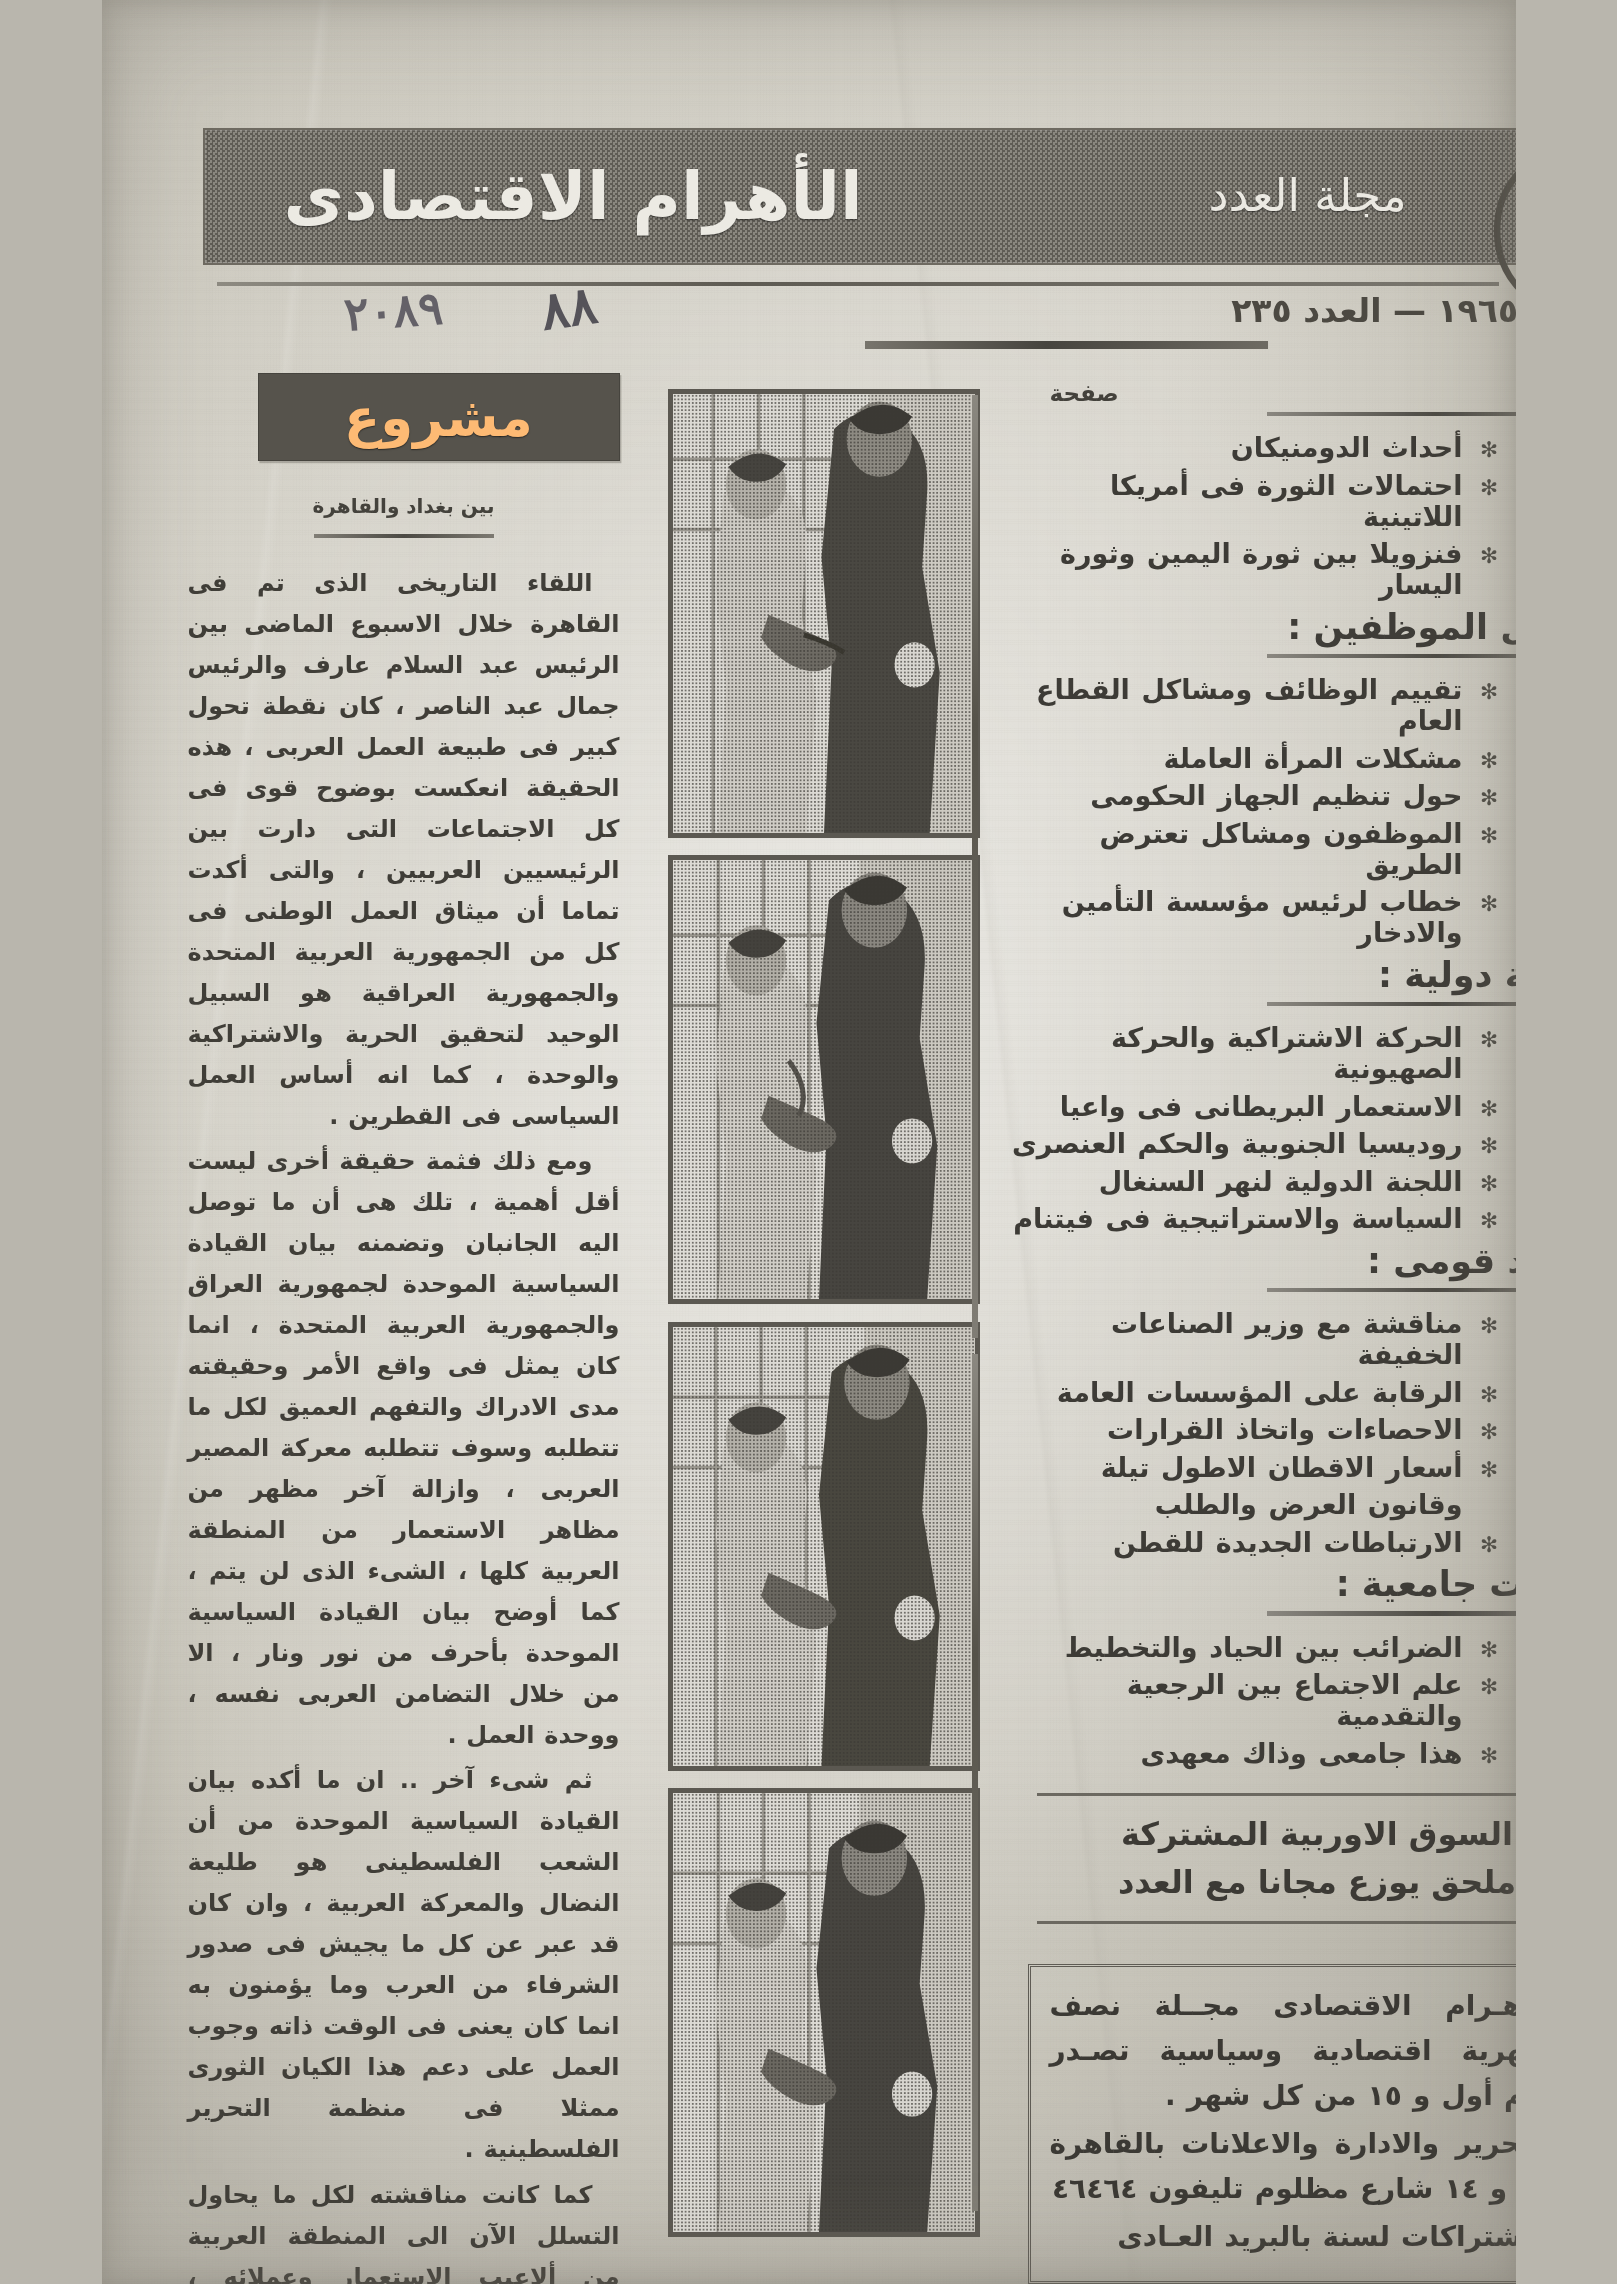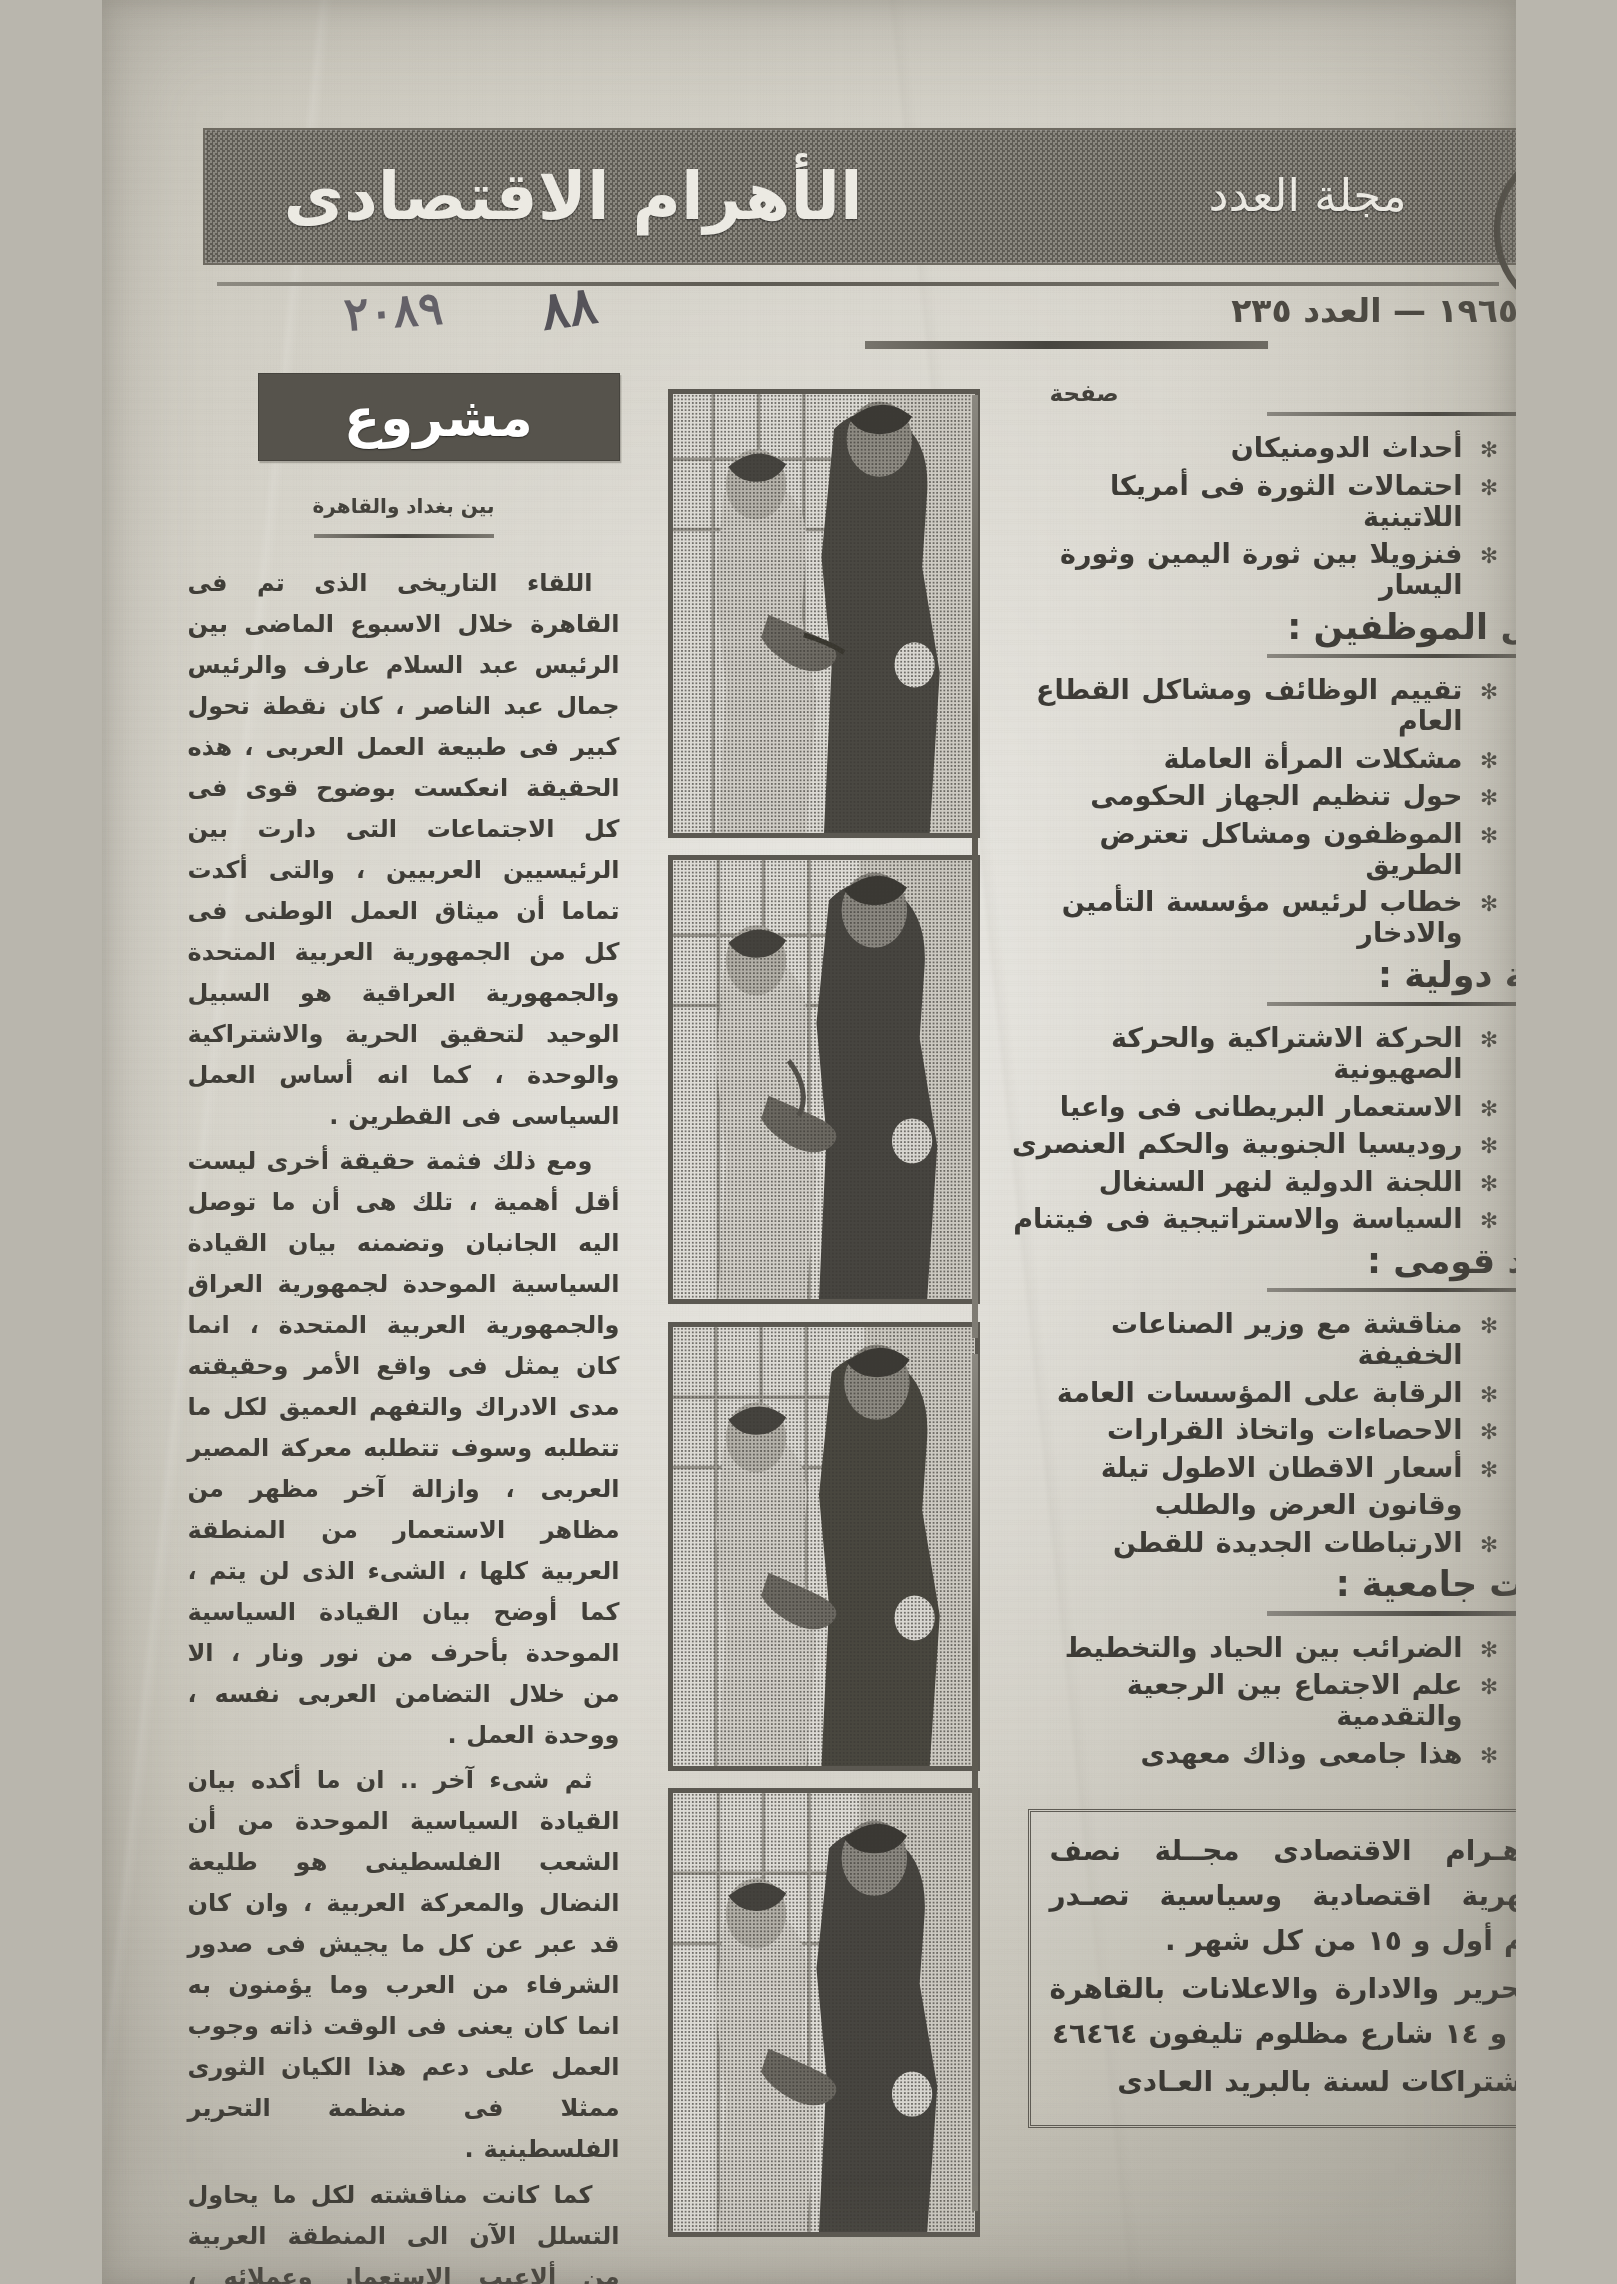--- a/index.html
+++ b/index.html
@@ -105,21 +105,21 @@
     position:absolute;left:86px;top:373px;width:432px;height:1829px;
   }
   .kicker-box{
     width:360px;height:86px;margin:0 0 0 60px;
     background:#56534c;
     border:1.4px solid #46443e;
     display:flex;align-items:center;justify-content:center;
     box-shadow:1.4px 2.2px 0 rgba(90,86,78,.35);
   }
   .kicker-text{
-    font-size:53px;font-weight:700;color:#ffffff;letter-spacing:7.2px;
+    font-size:53px;font-weight:700;color:#fdba74;letter-spacing:7.2px;
     text-shadow:0 1.4px 1.4px rgba(0,0,0,.5);
     line-height:1;
   }
   .art-subtitle{
     margin-top:33px;text-align:center;
     font-size:20px;font-weight:700;color:#44423c;letter-spacing:0.7px;
   }
   .art-rule{
     width:180px;height:4.3px;margin:16px auto 0;
     background:linear-gradient(90deg,#817e76,#4b4943,#7c7971);
@@ -520,20 +520,24 @@
           </div>
           <div class="toc-item">
             <span class="toc-pg">٤٣</span>
             <span class="toc-star">✻</span>
             <span class="toc-label">هذا جامعى وذاك معهدى</span>
           </div>
         </div>
 
       </div>
 
+      <div class="promo">
+        <div class="promo-line1">السوق الاوربية المشتركة</div>
+        <div class="promo-line2">ملحق يوزع مجانا مع العدد</div>
+      </div>
 
       <div class="colophon">
         <div class="colo-item">
           <span class="colo-star">✻</span>
           <span class="colo-txt">الأهـرام الاقتصادى مجــلة نصف شهرية اقتصادية وسياسية تصـدر يوم أول و ١٥ من كل شهر .</span>
         </div>
         <div class="colo-item">
           <span class="colo-star">✻</span>
           <span class="colo-txt">التحرير والادارة والاعلانات بالقاهرة ١٢ و ١٤ شارع مظلوم تليفون ٤٦٤٦٤</span>
         </div>

